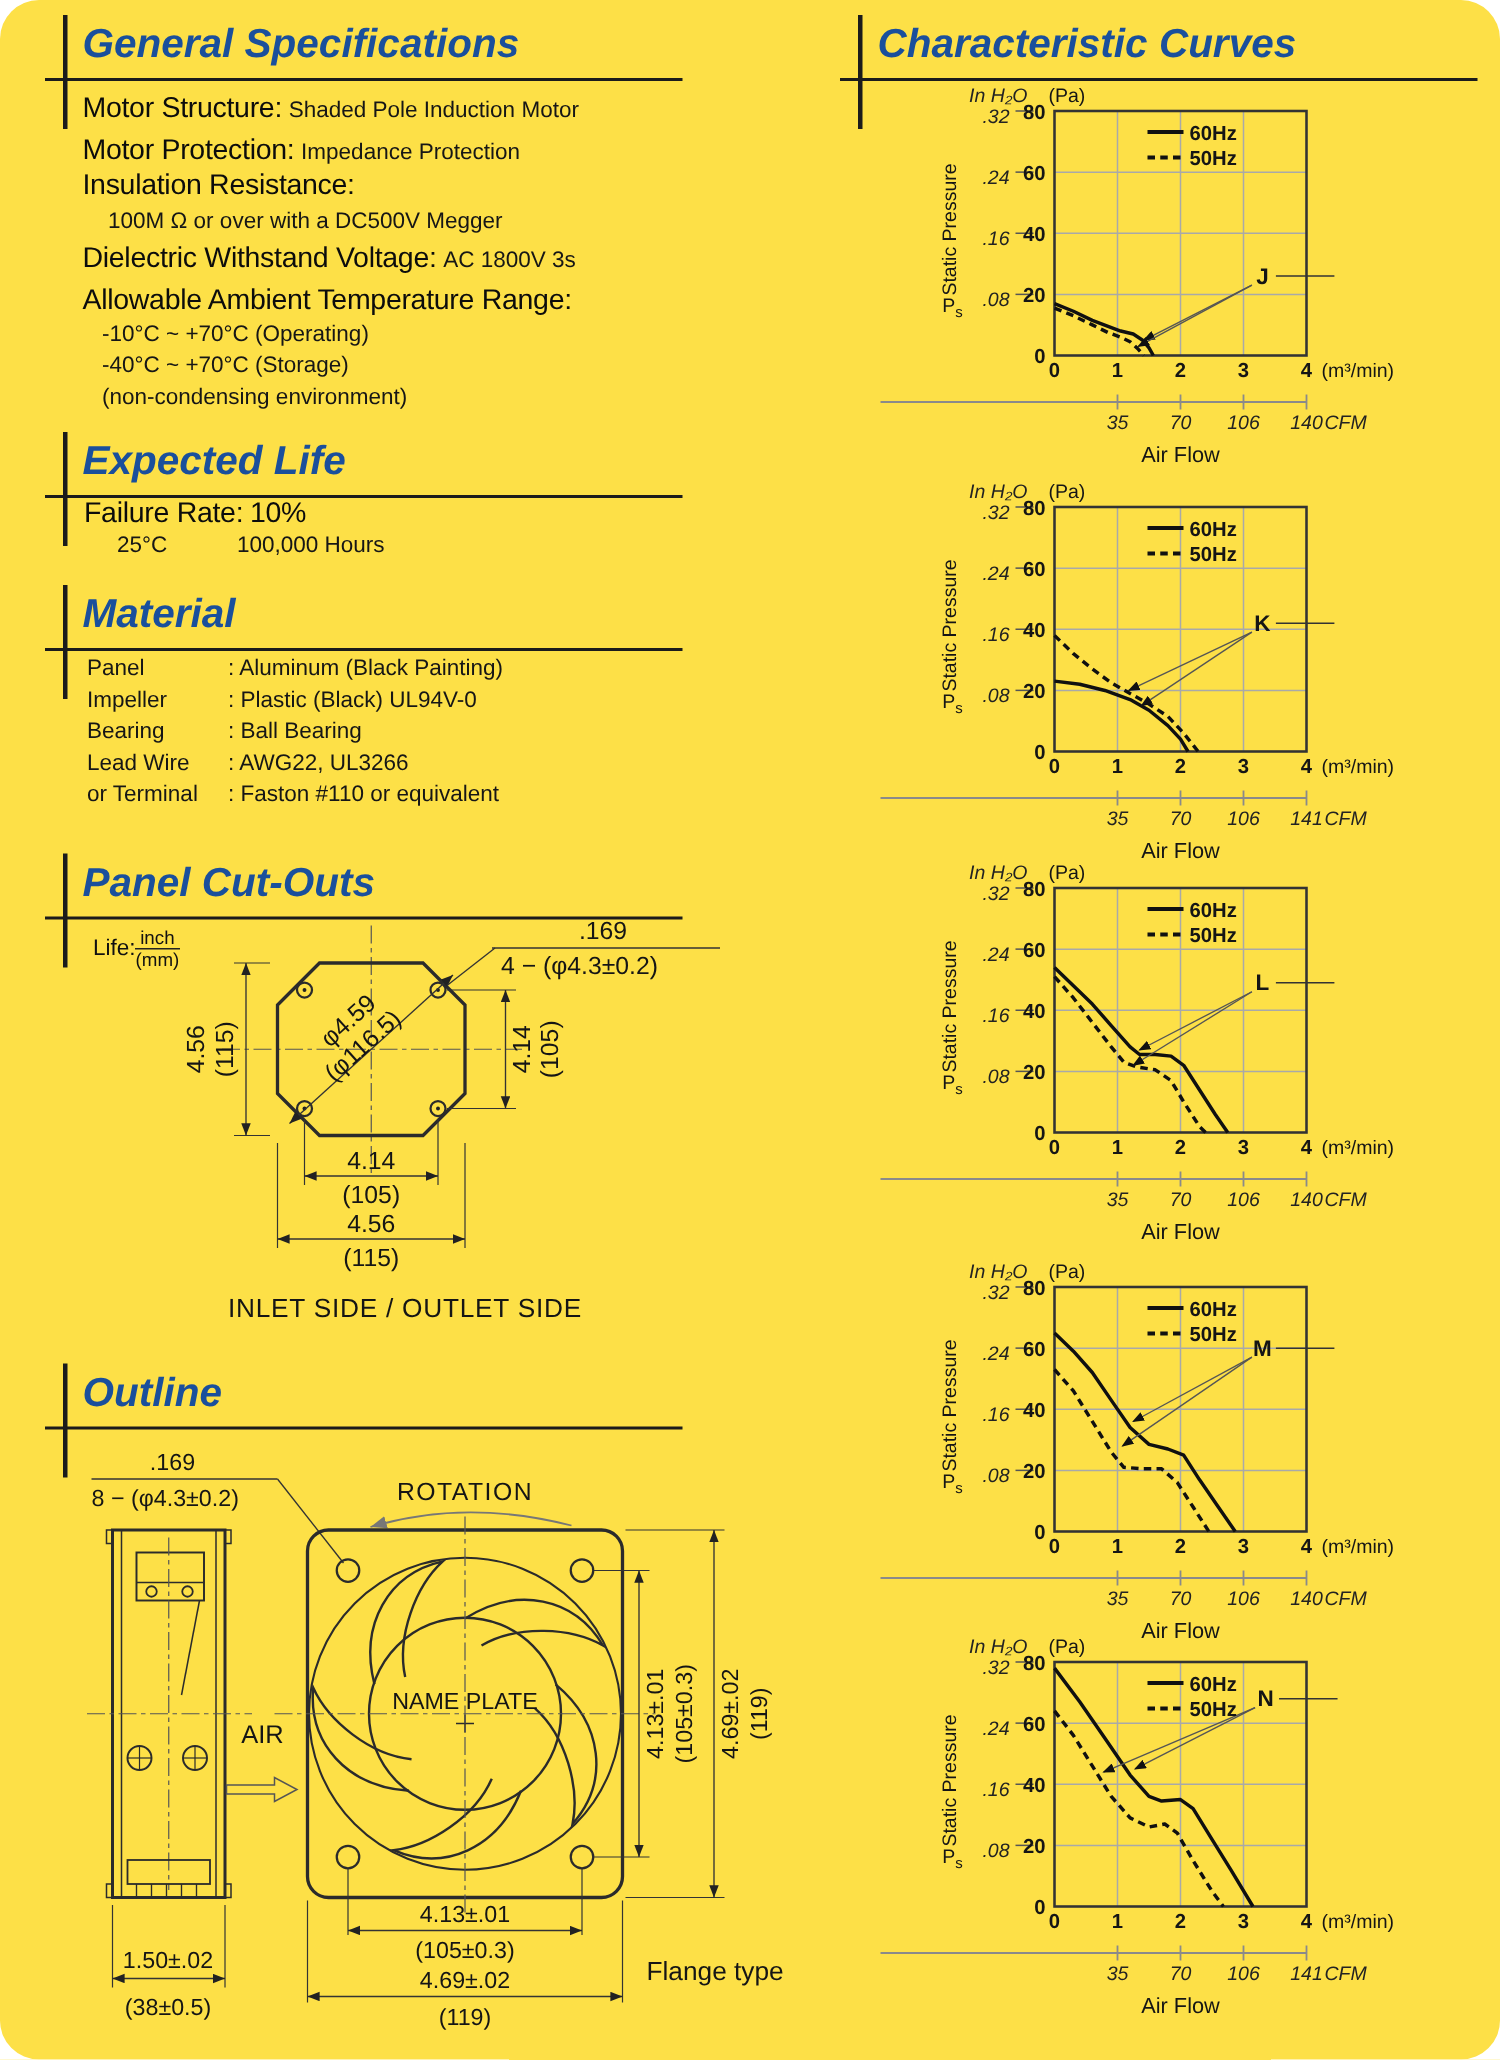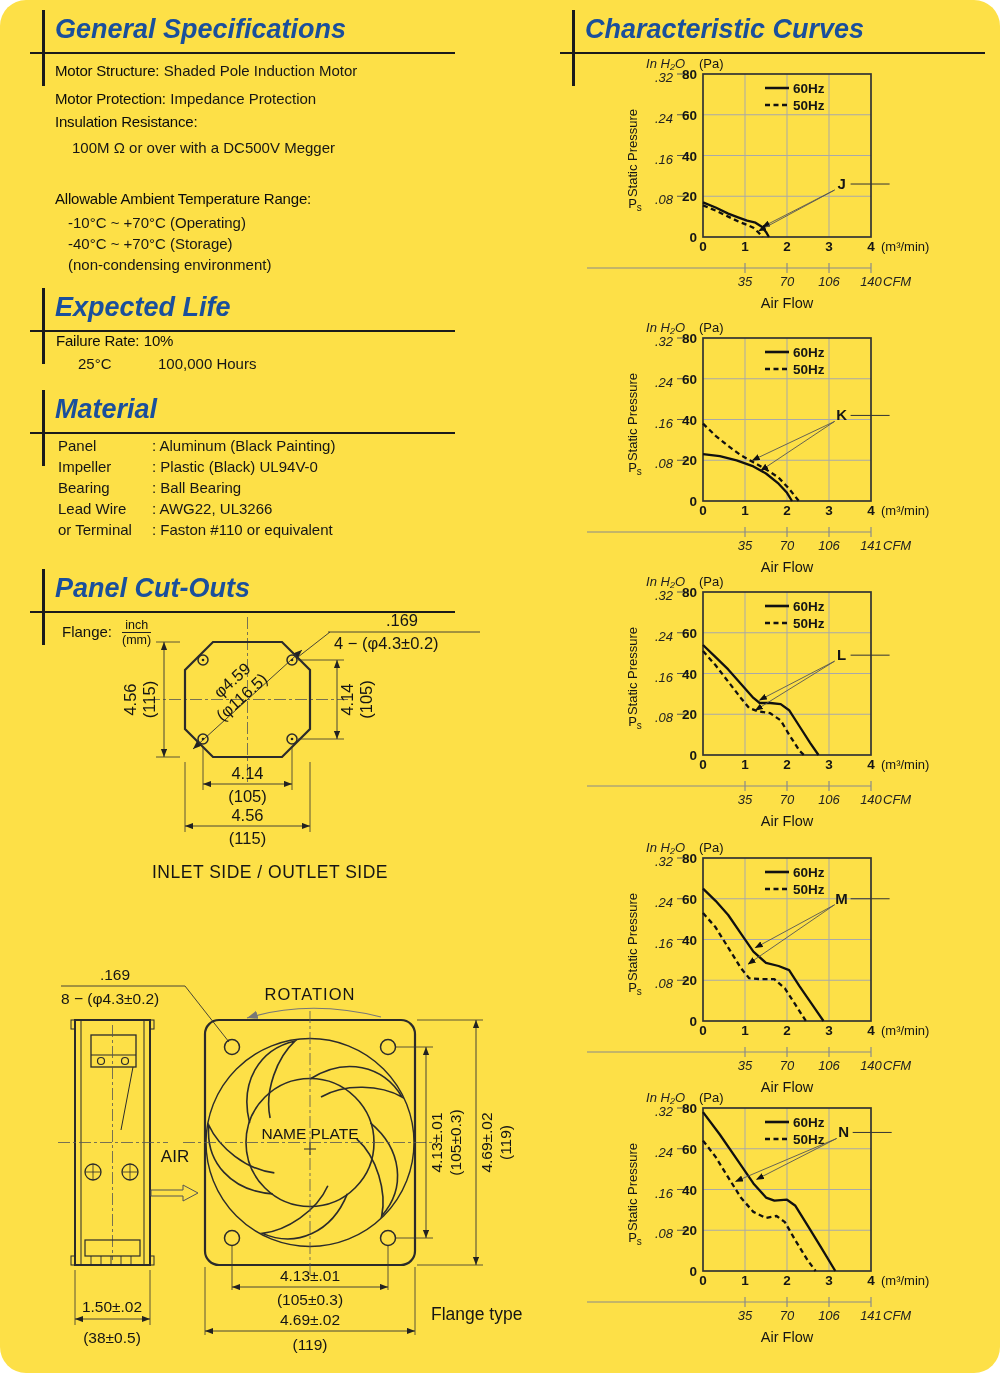--- a/index.html
+++ b/index.html
@@ -4,25 +4,25 @@
 <style>
   html,body{margin:0;padding:0;background:#fff;}
   #page{position:relative;width:1000px;height:1373px;background:#fde047;overflow:hidden;
         font-family:"Liberation Sans",sans-serif;color:#111;border-radius:26px;}
   .sec{position:absolute;width:425px;}
   .sec .bar{position:absolute;left:12px;top:-4px;width:3px;height:76px;background:#1b1b1b;}
   .sec h2{margin:0;padding-left:25px;font-family:"Liberation Sans",sans-serif;
           font-style:italic;font-weight:600;font-size:27px;letter-spacing:0;color:#1a4f9c;}
   .sec .rule{position:absolute;left:0;top:38px;width:425px;height:2px;background:#1b1b1b;}
   .line{position:absolute;white-space:nowrap;}
-  .lab{font-size:15px;font-weight:500;color:#0c0c0c;letter-spacing:-0.2px;}
+  .lab{font-size:19px;font-weight:500;color:#0c0c0c;letter-spacing:-0.2px;}
   .val{font-size:15px;color:#161616;}
   .itl{}
   .units-row{position:absolute;font-size:15px;color:#111;}
-  .frac{display:inline-block;text-align:center;vertical-align:middle;margin-left:10px;
+  .frac{display:inline-block;text-align:center;vertical-align:middle;
         font-size:12.5px;line-height:1.15;}
   .frac .num{display:block;border-bottom:1.3px solid #222;padding:0 3px;}
   .frac .den{display:block;}
   svg{position:absolute;overflow:visible;}
   svg text{font-family:"Liberation Sans",sans-serif;fill:#151515;}
   .ct{font-size:13.5px;font-weight:600;}
   .cit{font-size:13px;font-style:italic;fill:#222;}
   .clb{font-size:13px;}
   .leg{font-size:13.5px;font-weight:600;}
   .dtx{font-size:16.5px;}
@@ -39,20 +39,21 @@
 
   <div class="sec" style="left:30px;top:14px">
     <span class="bar"></span>
     <h2>General Specifications</h2>
     <span class="rule"></span>
   </div>
   <div class="line" style="left:55px;top:62px"><span class="lab">Motor Structure:</span> <span class="val">Shaded Pole Induction Motor</span></div>
   <div class="line" style="left:55px;top:90px"><span class="lab">Motor Protection:</span> <span class="val">Impedance Protection</span></div>
   <div class="line" style="left:55px;top:113px"><span class="lab">Insulation Resistance:</span></div>
   <div class="line" style="left:72px;top:139px"><span class="val">100M Ω or over with a DC500V Megger</span></div>
+  <div class="line" style="left:55px;top:162px"><span class="lab">Dielectric Withstand Voltage:</span> <span class="val">AC 1800V 3s</span></div>
   <div class="line" style="left:55px;top:190px"><span class="lab">Allowable Ambient Temperature Range:</span></div>
   <div class="line" style="left:68px;top:214px"><span class="val">-10°C ~ +70°C (Operating)</span></div>
   <div class="line" style="left:68px;top:235px"><span class="val">-40°C ~ +70°C (Storage)</span></div>
   <div class="line" style="left:68px;top:256px"><span class="val">(non-condensing environment)</span></div>
 
   <div class="sec" style="left:30px;top:292px">
     <span class="bar"></span>
     <h2>Expected Life</h2>
     <span class="rule"></span>
   </div>
@@ -75,21 +76,21 @@
   <div class="line" style="left:152px;top:500px"><span class="val">: AWG22, UL3266</span></div>
   <div class="line" style="left:58px;top:521px"><span class="val itl">or </span><span class="val">Terminal</span></div>
   <div class="line" style="left:152px;top:521px"><span class="val">: Faston #110 or equivalent</span></div>
 
   <div class="sec" style="left:30px;top:573px">
     <span class="bar"></span>
     <h2>Panel Cut-Outs</h2>
     <span class="rule"></span>
   </div>
   <div class="units-row" style="left:62px;top:618px">
-    <span>Flange:</span><span class="frac"><span class="num">inch</span><span class="den">(mm)</span></span>
+    <span>Life:</span><span class="frac"><span class="num">inch</span><span class="den">(mm)</span></span>
   </div>
 
   <svg style="left:90px;top:612px" width="392" height="282" viewBox="0 0 392 282">
     <defs>
       <marker id="pa" markerWidth="10" markerHeight="8" refX="9" refY="3.5" orient="auto-start-reverse">
           <path d="M0 0 L9 3.5 L0 7 Z" fill="#222"></path>
         </marker>
     </defs>
 
     <line class="cl" x1="58" y1="87.5" x2="258" y2="87.5"></line>
@@ -139,20 +140,25 @@
 
     <line class="ext" x1="95" y1="150" x2="95" y2="220"></line>
     <line class="ext" x1="220" y1="150" x2="220" y2="220"></line>
     <line class="dim" x1="95" y1="214" x2="220" y2="214" marker-start="url(#pa)" marker-end="url(#pa)"></line>
     <text class="dtx" x="157.5" y="209" text-anchor="middle">4.56</text>
     <text class="dtx" x="157.5" y="232" text-anchor="middle">(115)</text>
 
     <text x="180" y="266" text-anchor="middle" style="font-size:17.5px;letter-spacing:0.5px">INLET SIDE / OUTLET SIDE</text>
   </svg>
 
+  <div class="sec" style="left:30px;top:913px">
+    <span class="bar"></span>
+    <h2>Outline</h2>
+    <span class="rule"></span>
+  </div>
 
   <svg style="left:33px;top:955px" width="520" height="418" viewBox="0 0 520 418">
     <defs>
       <marker id="oa" markerWidth="10" markerHeight="8" refX="9" refY="3.5" orient="auto-start-reverse">
           <path d="M0 0 L9 3.5 L0 7 Z" fill="#222"></path>
         </marker>
       <marker id="ga" markerWidth="10" markerHeight="8" refX="9" refY="3.5" orient="auto-start-reverse">
           <path d="M0 0 L9 3.5 L0 7 Z" fill="#777"></path>
         </marker>
     </defs>

